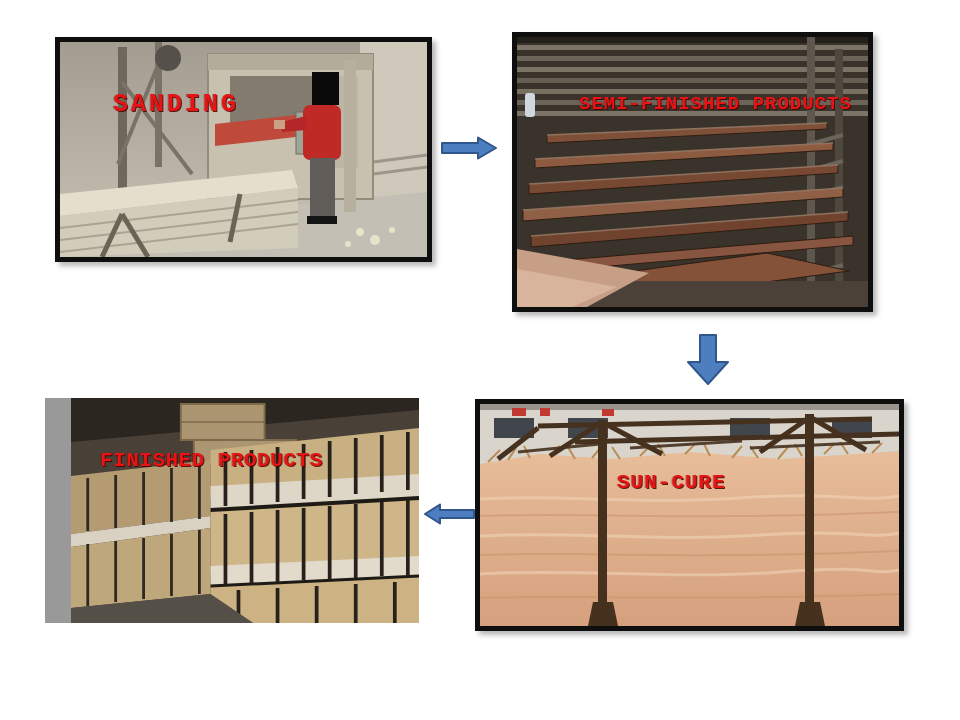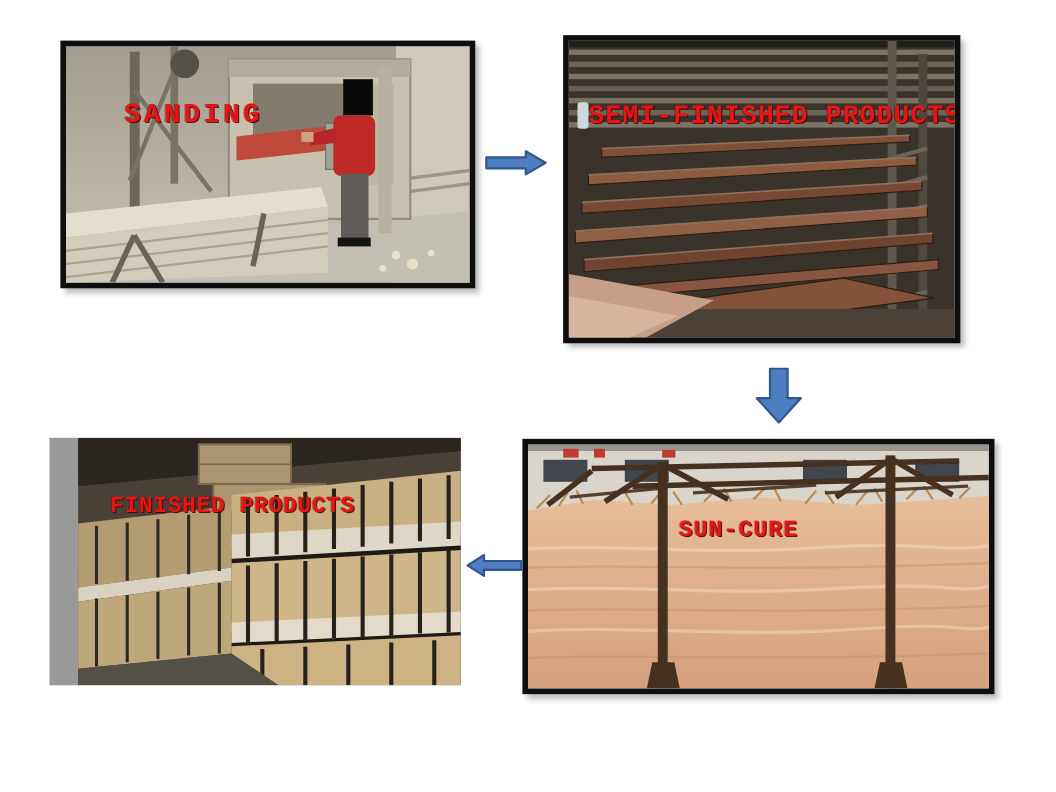--- a/index.html
+++ b/index.html
@@ -24,21 +24,21 @@
     font-weight:bold;color:#e81414;
     text-shadow:1px 1px 0 rgba(70,0,0,0.85), -1px 0 0 rgba(90,0,0,0.35);
   }
 
   #photo-sanding   {left:55px;  top:37px;  width:377px; height:225px;}
   #photo-semi      {left:512px; top:32px;  width:361px; height:280px;}
   #photo-suncure   {left:475px; top:399px; width:429px; height:232px;}
   #photo-finished  {left:45px;  top:398px; width:374px; height:225px;padding-left:26px;}
 
   #label-sanding   {left:53px;  top:50px;  font-size:25px; letter-spacing:3px;}
-  #label-semi      {left:18px;  top:58px;  font-size:24px; letter-spacing:1px;}
+  #label-semi      {left:18px;  top:58px;  font-size:19px; letter-spacing:1px;padding-left:44px;}
   #label-suncure   {left:137px; top:68px;  font-size:21px; letter-spacing:1px;text-align:right;}
   #label-finished  {left:55px;  top:52px;  font-size:21px; letter-spacing:0.5px;}
 
   .arrow{position:absolute;}
   #arrow-right{left:441px; top:136px; width:57px; height:24px;}
   #arrow-down {left:686px; top:334px; width:44px; height:52px;}
   #arrow-left {left:423px; top:503px; width:52px; height:22px;}
 </style>
 </head>
 <body>

